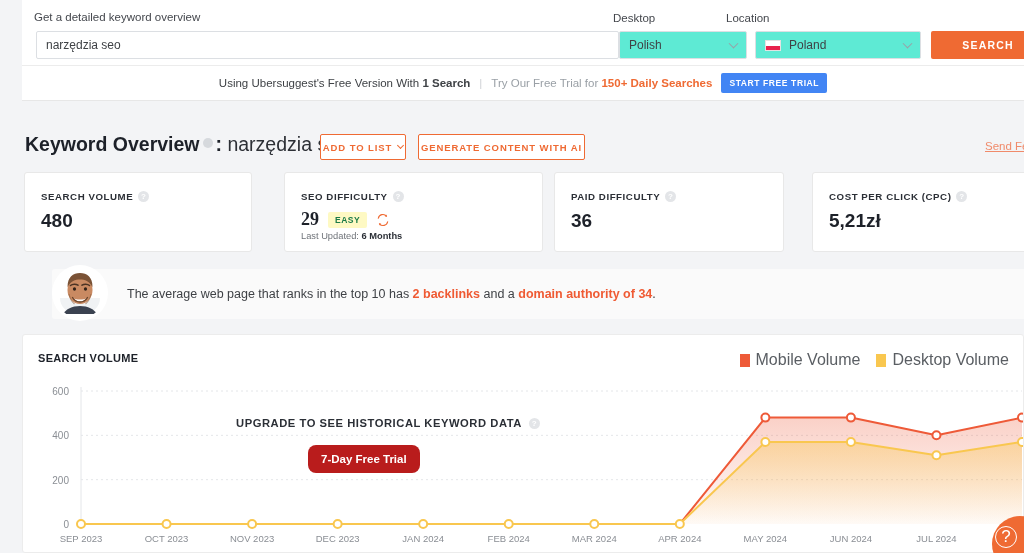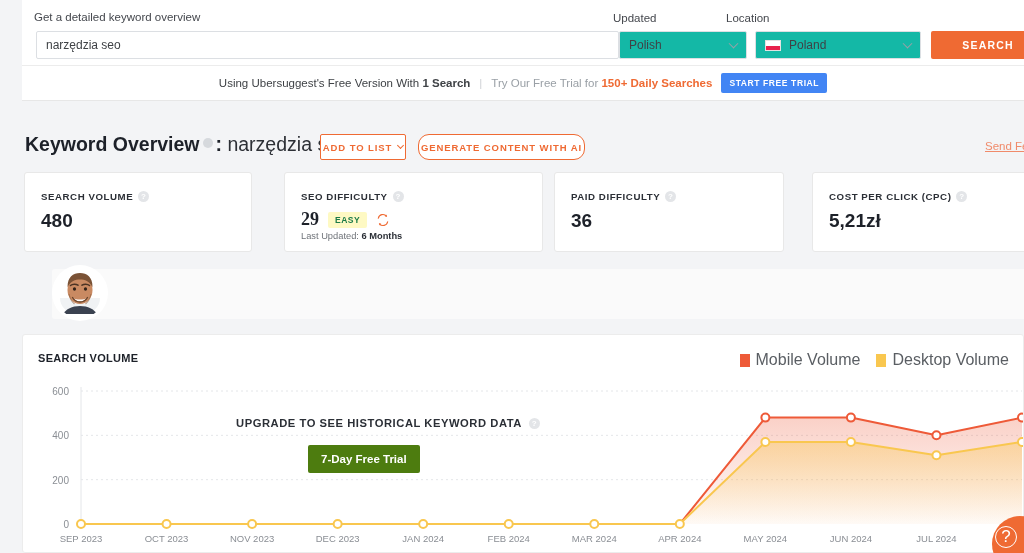--- a/index.html
+++ b/index.html
@@ -25,21 +25,21 @@
   .sb-loc-label  { position: absolute; left: 704px; top: 12px; font-size: 11.5px; color: #44474d; }
 
   .kw-input {
     position: absolute; left: 14px; top: 31px; width: 583px; height: 28px;
     border: 1px solid #dcdfe3; border-radius: 2px; background: #fff;
     font-size: 12px; color: #3f4246; padding: 0 9px;
     font-family: "Liberation Sans", sans-serif; outline: none;
   }
   .select-box {
     position: absolute; top: 31px; height: 28px;
-    border: 1px solid #dcdfe3; border-radius: 2px; background: #14b8a6;
+    border: 1px solid #dcdfe3; border-radius: 2px; background: #5eead4;
     display: flex; align-items: center; padding: 0 9px;
     font-size: 12px; color: #3f4246;
   }
   .select-lang { left: 597px; width: 128px; }
   .select-loc  { left: 733px; width: 166px; }
   .chev {
     position: absolute; right: 9px; top: 50%; width: 7px; height: 7px;
     border-right: 1.4px solid #9aa0a6; border-bottom: 1.4px solid #9aa0a6;
     transform: translateY(-70%) rotate(45deg);
   }
@@ -86,21 +86,21 @@
     background: #d6d9dd; vertical-align: 3px; margin: 0 3px;
   }
   .outline-btn {
     position: absolute; top: 2px; height: 26px;
     border: 1px solid #ef6a33; background: #fff; color: #ef6a33;
     border-radius: 2px; font-size: 9.5px; font-weight: bold; letter-spacing: .9px;
     font-family: "Liberation Sans", sans-serif; cursor: pointer;
     display: flex; align-items: center; justify-content: center; gap: 6px;
   }
   .btn-addlist { left: 298px; width: 86px; }
-  .btn-genai   { left: 396px; width: 167px; border-radius: 11px; }
+  .btn-genai   { left: 396px; width: 167px; }
   .mini-chev {
     width: 5px; height: 5px; border-right: 1.3px solid #ef6a33;
     border-bottom: 1.3px solid #ef6a33; transform: translateY(-2px) rotate(45deg);
   }
   .send-feedback {
     position: absolute; left: 963px; top: 8px;
     font-size: 11.5px; color: #f08a6a; text-decoration: underline;
     white-space: nowrap; cursor: pointer;
   }
 
@@ -175,21 +175,21 @@
 
   .plot { position: absolute; left: 0; top: 40px; width: 1002px; height: 179px; }
 
   .overlay-title {
     position: absolute; left: 213px; top: 82px;
     font-size: 11.2px; font-weight: bold; letter-spacing: .55px; color: #2b2f36;
     display: flex; align-items: center; gap: 7px; white-space: nowrap;
   }
   .overlay-btn {
     position: absolute; left: 285px; top: 110px;
-    background: #4d7c0f; color: #fff; border: none; border-radius: 2px;
+    background: #b91c1c; color: #fff; border: none; border-radius: 8px;
     font-size: 11.5px; font-weight: bold; padding: 8px 13px;
     font-family: "Liberation Sans", sans-serif; cursor: pointer;
   }
 
   .help-fab {
     position: absolute; left: 992px; top: 516px; width: 56px; height: 56px;
     background: #ef6a33; border-radius: 50%;
     display: flex; align-items: center; justify-content: center;
     cursor: pointer;
   }
@@ -201,21 +201,21 @@
   }
 </style>
 </head>
 <body>
 
 <div class="page">
 
   <div class="searchbar">
     <div class="sb-label">Get a detailed keyword overview</div>
     <input class="kw-input" value="narzędzia seo" style="">
-    <div class="sb-lang-label">Updated</div>
+    <div class="sb-lang-label">Desktop</div>
     <div class="select-box select-lang">
       <span>Polish</span>
       <span class="chev"></span>
     </div>
     <div class="sb-loc-label">Location</div>
     <div class="select-box select-loc">
       <span class="flag-pl"></span>
       <span>Poland</span>
       <span class="chev"></span>
     </div>
@@ -299,20 +299,21 @@
         <ellipse cx="30.5" cy="21" rx="1.6" ry="1.8" fill="#2f2118"></ellipse>
         <path d="M15.5 17.5 C17.5 15.8 21 15.8 23 17.2" stroke="#4b3324" stroke-width="1.5" fill="none" stroke-linecap="round"></path>
         <path d="M27 17.2 C29 15.8 32.5 15.8 34.5 17.5" stroke="#4b3324" stroke-width="1.5" fill="none" stroke-linecap="round"></path>
         <path d="M18 30 C21 34.5 29 34.5 32 30 C29 32 21 32 18 30 Z" fill="#fff"></path>
         <path d="M17.5 29.5 C21 35.5 29 35.5 32.5 29.5" stroke="#6b452c" stroke-width="1.4" fill="none" stroke-linecap="round"></path>
         <path d="M14 26 C15 31 17 34 19.5 36" stroke="#8d5f3e" stroke-width="1.2" fill="none" opacity=".55"></path>
         <path d="M36 26 C35 31 33 34 30.5 36" stroke="#8d5f3e" stroke-width="1.2" fill="none" opacity=".55"></path>
         <path d="M25 38 C17 38 11 41 8 46 L42 46 C39 41 33 38 25 38 Z" fill="#3b4250"></path>
       </svg>
     </div>
+    <div class="insight-text"><span>The average web page that ranks in the top 10 has </span><span class="hl">2 backlinks</span><span> and a </span><span class="hl">domain authority of 34</span><span>.</span></div>
   </div>
 
   <div class="chart-card">
     <div class="chart-title">SEARCH VOLUME</div>
 
     <div class="legend">
       <div class="legend-item">
         <span class="legend-swatch" style="background:#ee5a38"></span>
         <span>Mobile Volume</span>
       </div>

